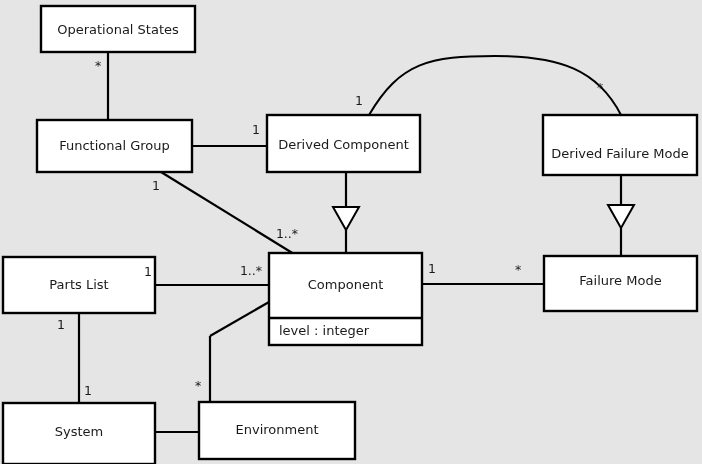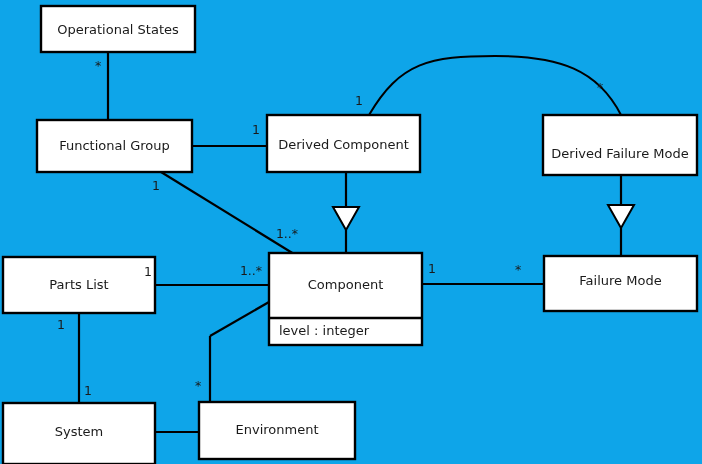--- a/index.html
+++ b/index.html
@@ -5,21 +5,21 @@
 <style>
   html, body {
     margin: 0;
     padding: 0;
     background: #ffffff;
   }
   #diagram-root {
     position: relative;
     width: 702px;
     height: 464px;
-    background: #0ea5e9;
+    background: #e5e5e5;
     overflow: hidden;
     font-family: "DejaVu Sans", "Liberation Sans", sans-serif;
   }
   #uml-svg {
     position: absolute;
     left: 0;
     top: 0;
     width: 702px;
     height: 464px;
   }

